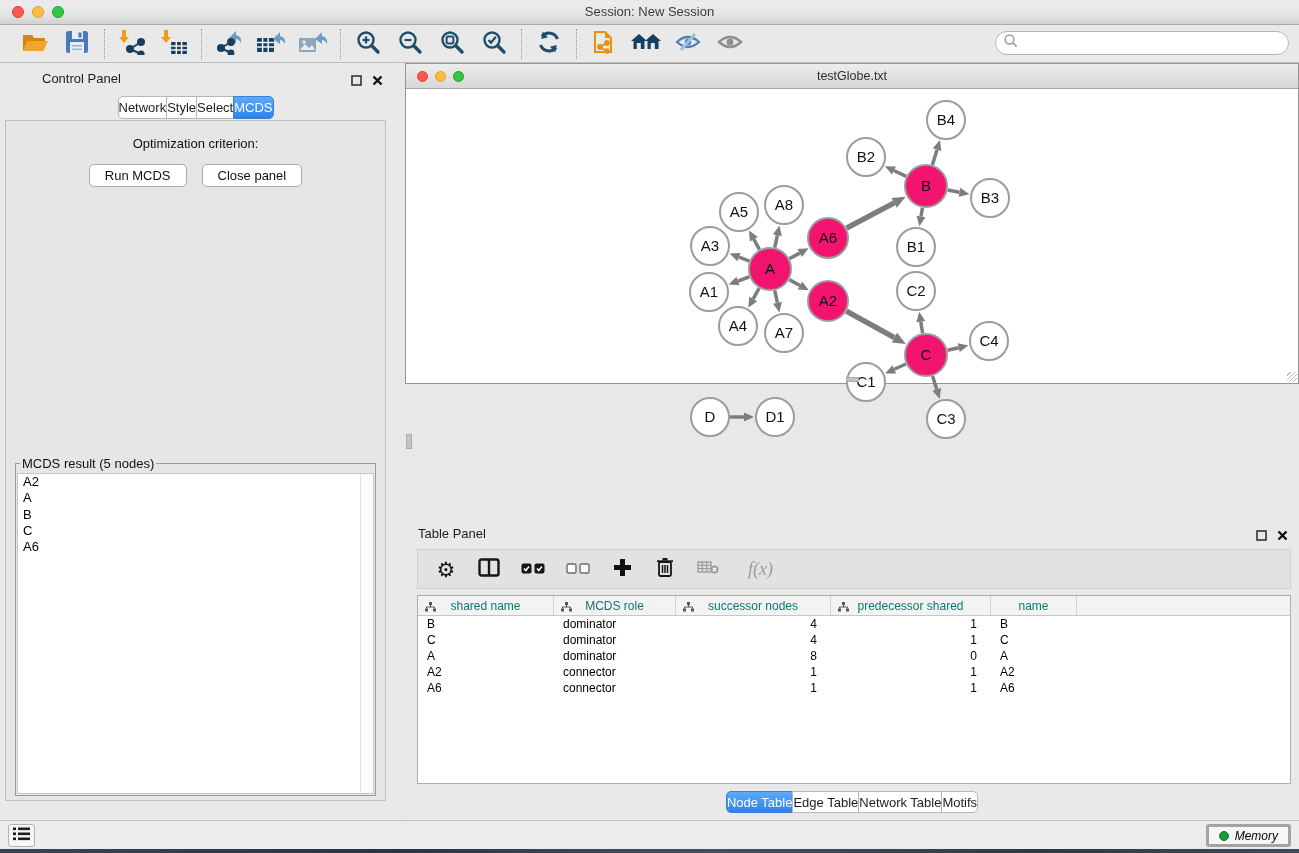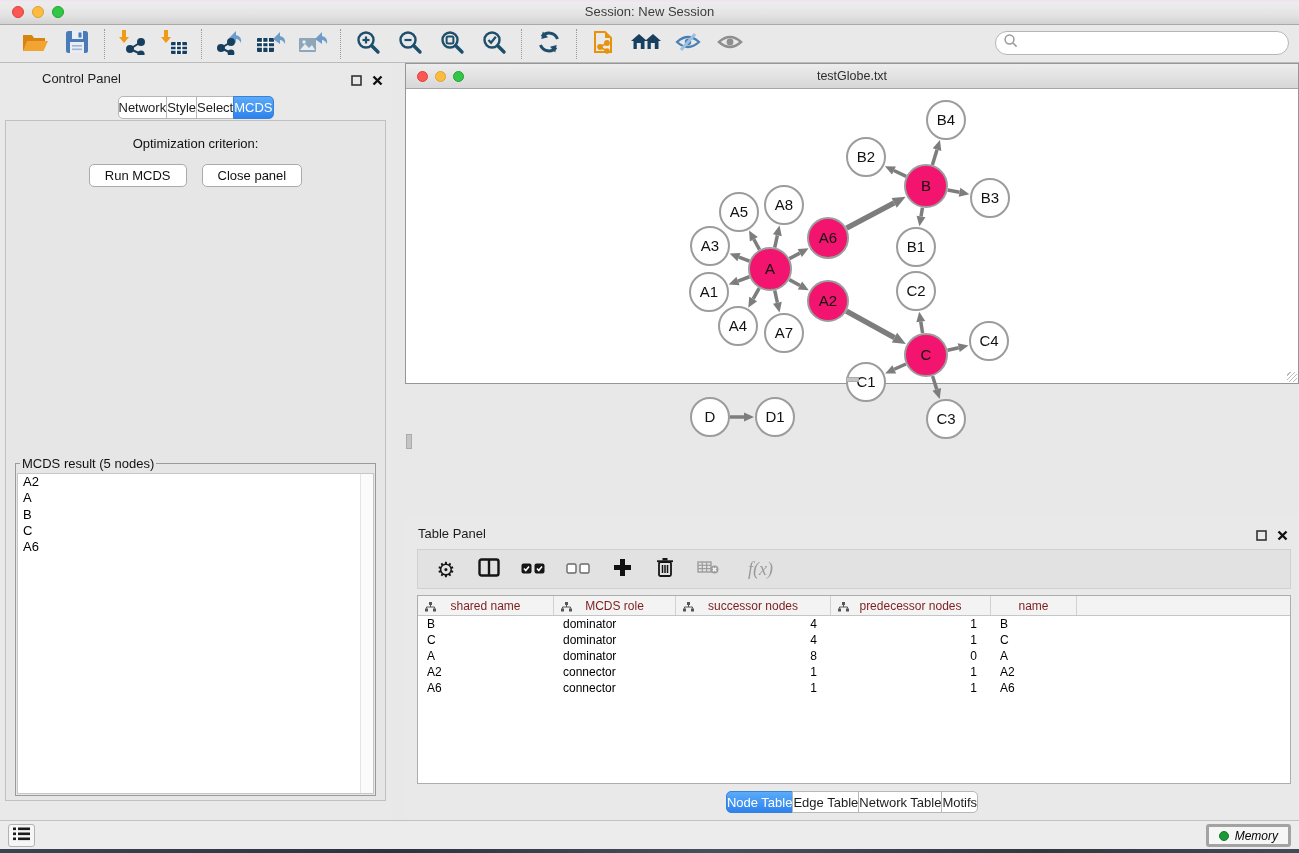--- a/index.html
+++ b/index.html
@@ -84,21 +84,21 @@
   .tp-title { position:absolute; left:13px; top:8px; font-size:13px; color:#1d1d1d; }
   .tp-toolbar { position:absolute; left:12px; right:8px; top:31px; height:40px;
     background:#e2e2e2; border:1px solid #d0d0d0; display:flex; align-items:center; gap:21px; padding-left:17px; }
   .tp-tool { display:flex; align-items:center; justify-content:center; min-width:22px; cursor:default; }
   .gear-glyph { font-size:21px; line-height:21px; color:#161616; }
   .fx-label { font-family:"Liberation Serif", serif; font-style:italic; font-size:18px; color:#9b9b9b;margin-left:8px; }
   .tp-table { position:absolute; left:12px; right:8px; top:77px; height:189px;
     background:#fff; border:1px solid #adadad; overflow:hidden; }
   .tp-thead { display:flex; height:20px; background:#f3f3f3; border-bottom:1px solid #c6c6c6; }
   .th-cell { position:relative; display:flex; align-items:center; justify-content:center;
-    font-size:12px; color:#7f1d1d; border-right:1px solid #d2d2d2; flex-shrink:0; }
+    font-size:12px; color:#0f766e; border-right:1px solid #d2d2d2; flex-shrink:0; }
   .th-cell .tree-ic { position:absolute; left:7px; top:5px; }
   .tp-row { display:flex; height:16px; align-items:center; }
   .td-cell { font-size:12px; color:#000; flex-shrink:0; overflow:hidden; white-space:nowrap; }
   .tp-tabs { position:absolute; left:0; right:0; bottom:7px; display:flex; justify-content:center; }
   .tp-tabs .seg-tab { height:22px; }
 
   
   .statusbar { position:absolute; left:0; top:820px; width:1299px; height:29px;
     background:#ececec; border-top:1px solid #c2c2c2; }
   .sb-left-btn { position:absolute; left:8px; top:3px; width:27px; height:23px;
@@ -530,21 +530,21 @@
             </svg></span>
           <span>successor nodes</span>
         </div>
         <div class="th-cell" style="width: 160px;">
           <span class="tree-ic"><svg width="11" height="10" viewBox="0 0 11 10">
               <rect x="4" y="0" width="3" height="3" fill="#555"></rect>
               <rect x="0" y="6.5" width="3" height="3" fill="#555"></rect>
               <rect x="8" y="6.5" width="3" height="3" fill="#555"></rect>
               <path d="M5.5 3 v2 M1.5 6.5 v-1.5 h8 v1.5" stroke="#555" stroke-width="1" fill="none"></path>
             </svg></span>
-          <span>predecessor nodes</span>
+          <span>predecessor shared</span>
         </div>
         <div class="th-cell" style="width: 86px;">
           <span>name</span>
         </div>
       </div>
     <div class="tp-tbody">
         <div class="tp-row">
           <div class="td-cell" style="width: 136px; text-align: left; padding: 0px 0px 0px 9px;">B</div>
           <div class="td-cell" style="width: 122px; text-align: left; padding: 0px 0px 0px 9px;">dominator</div>
           <div class="td-cell" style="width: 155px; text-align: right; padding: 0px 14px 0px 0px;">4</div>

